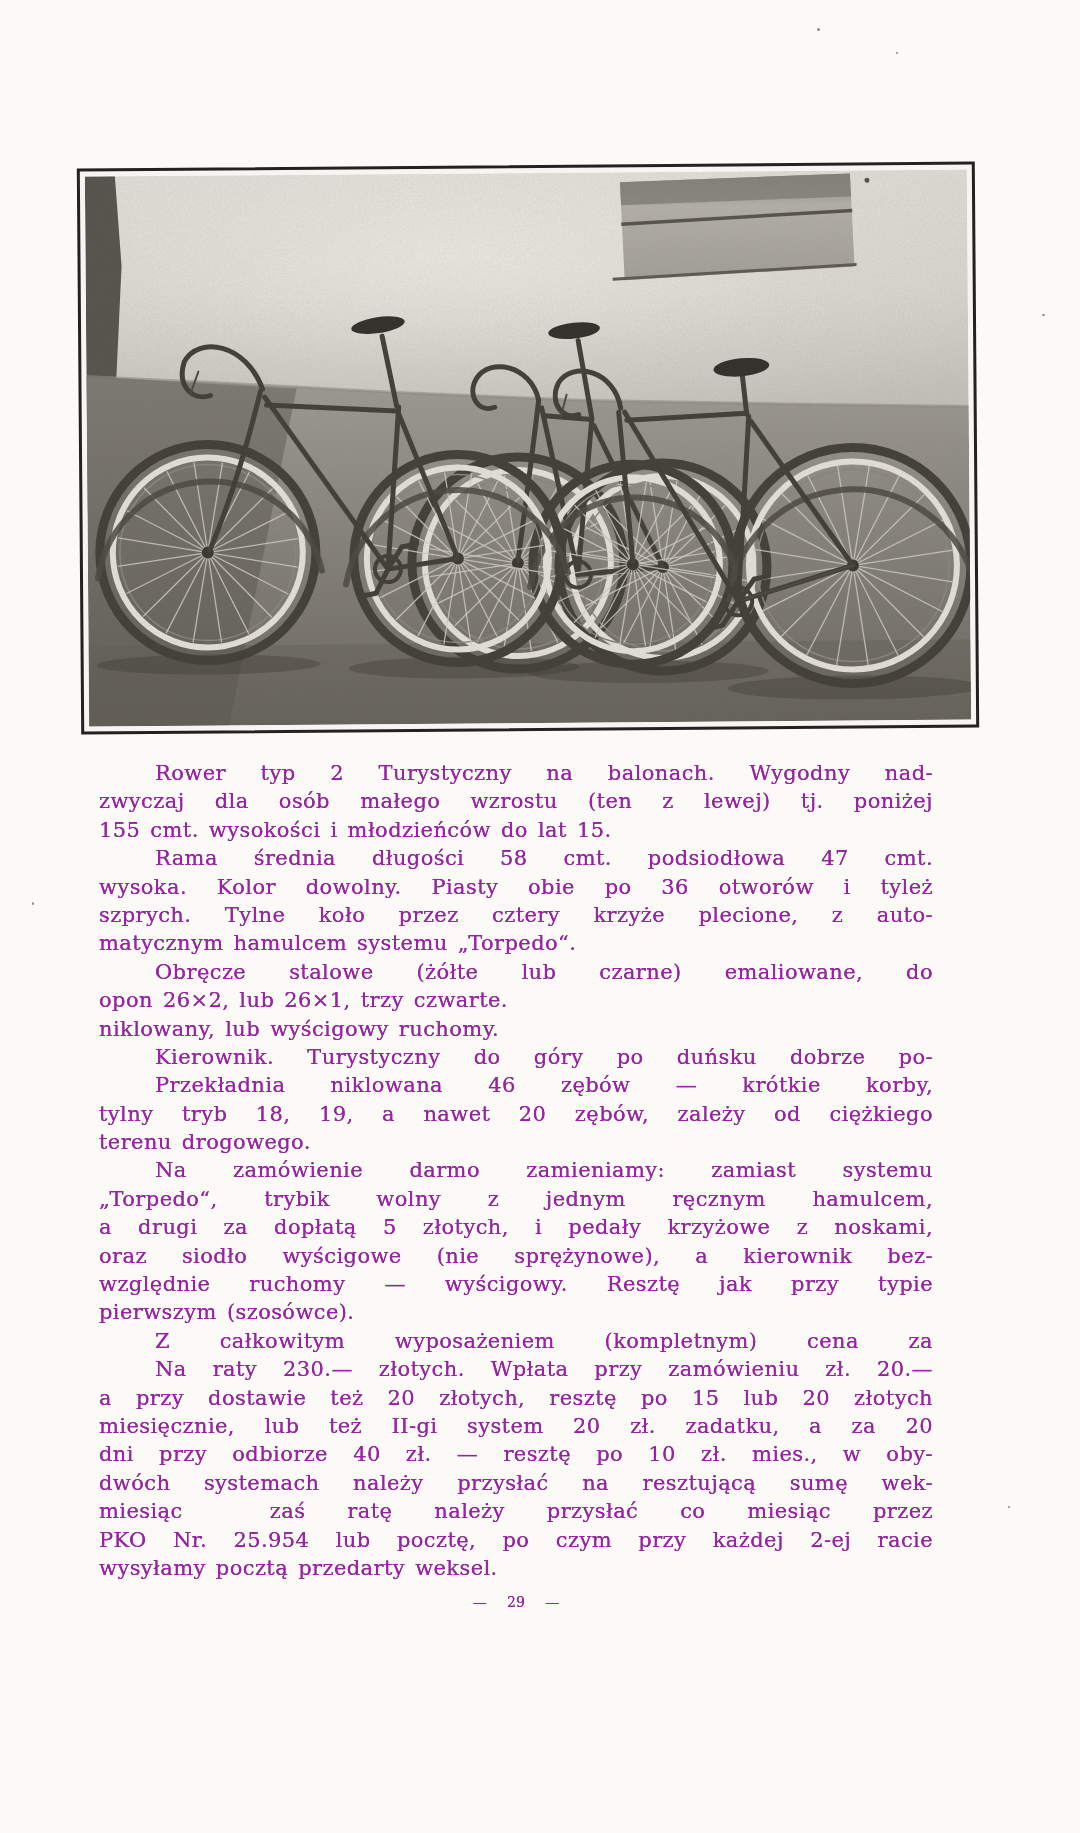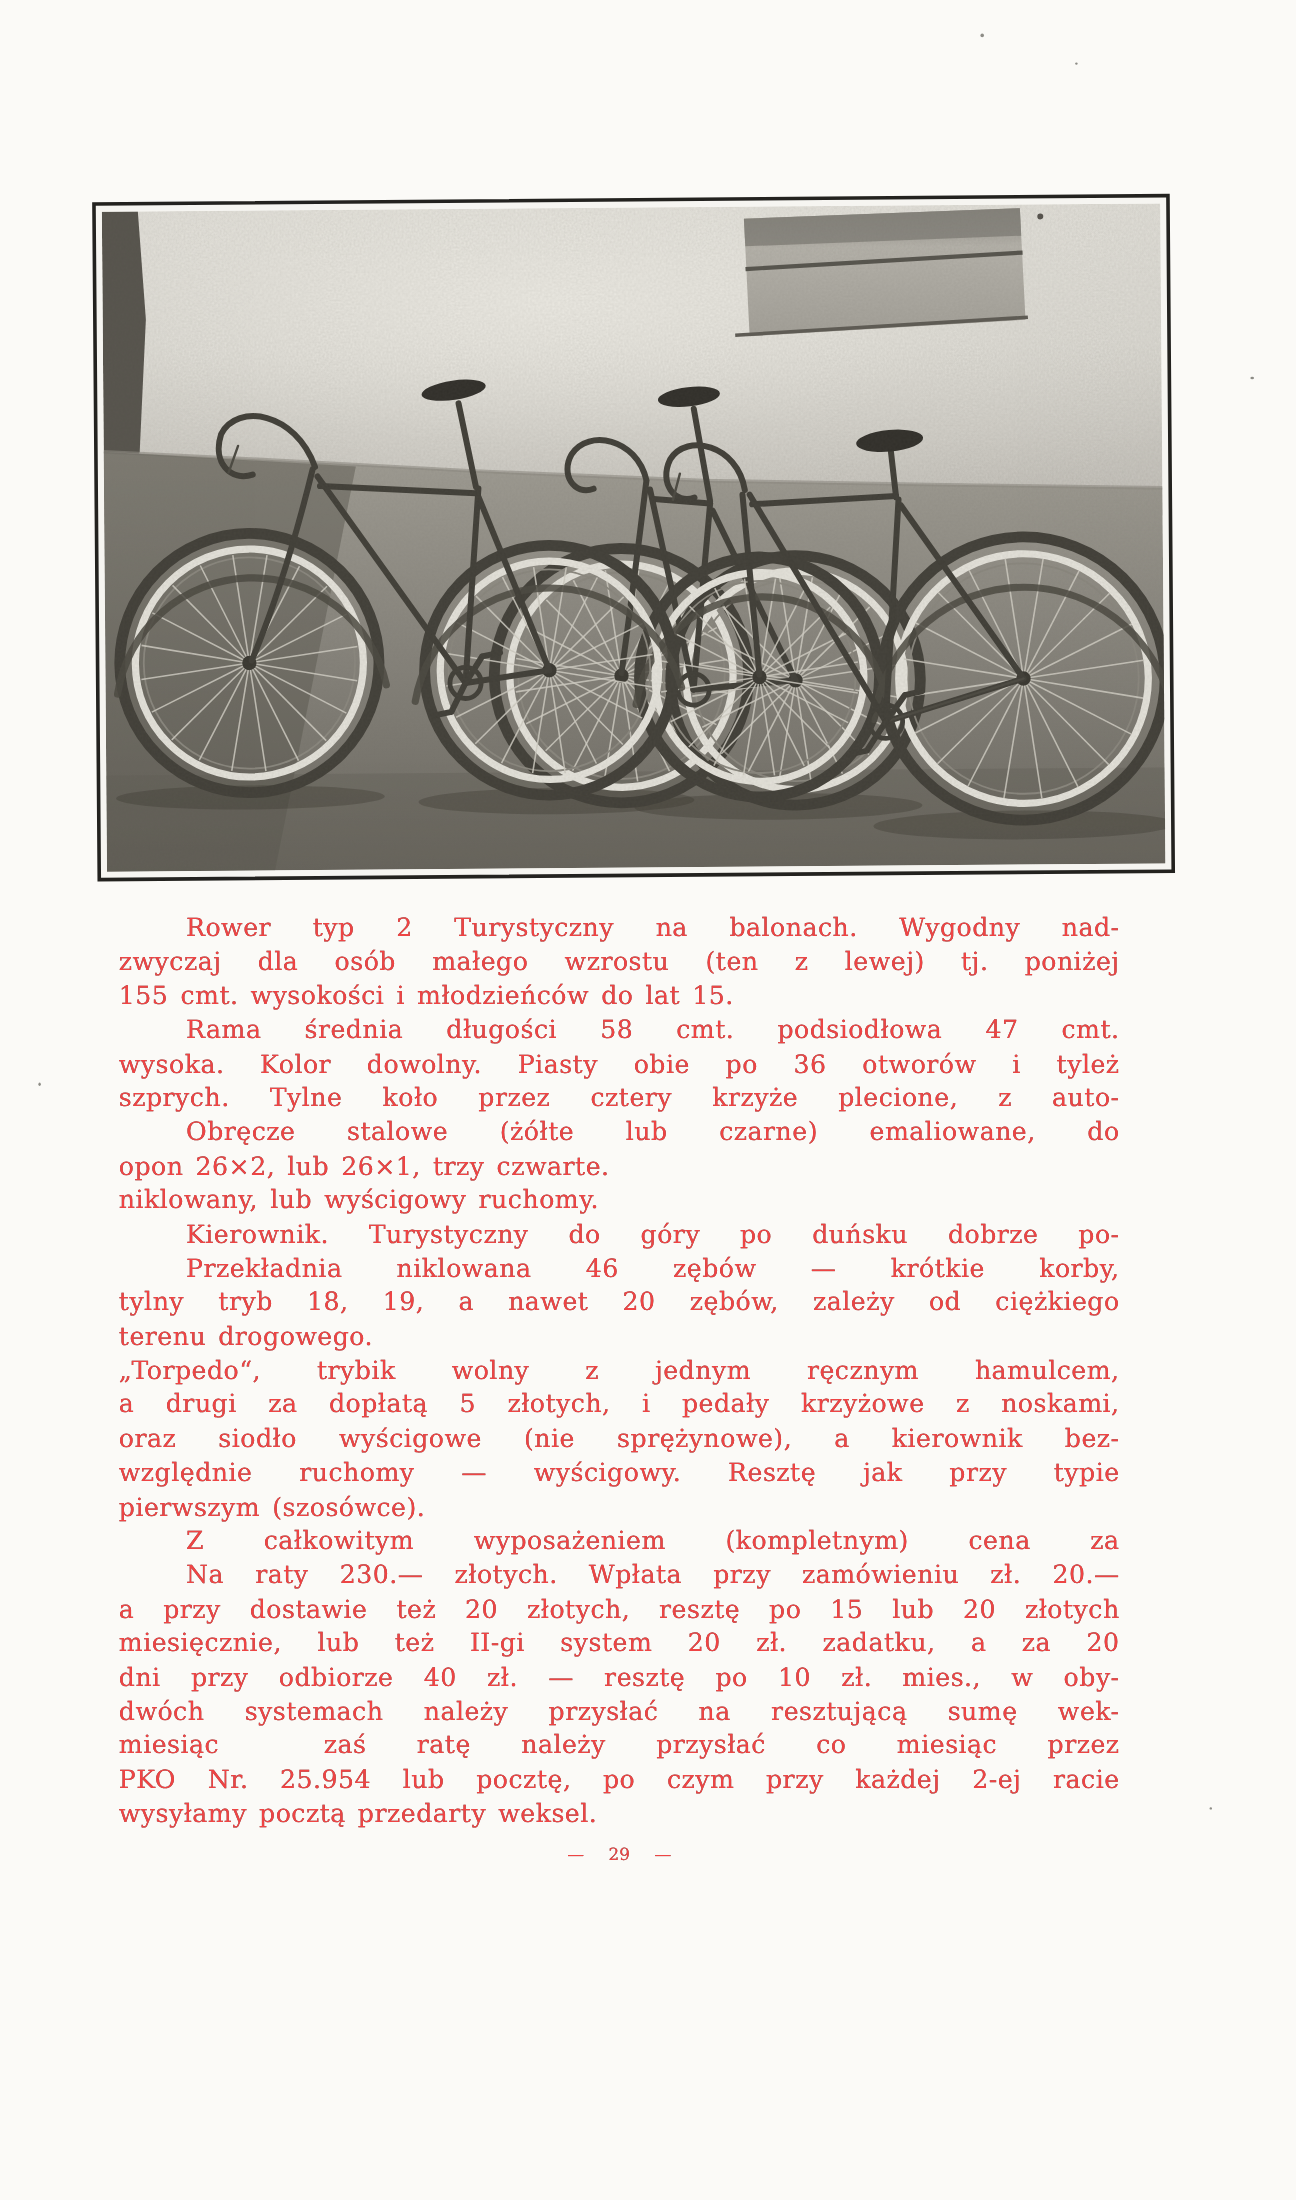--- a/index.html
+++ b/index.html
@@ -25,21 +25,21 @@
   .rim{fill:none;stroke:#e9e7df;stroke-width:6;}
   .rim2{fill:none;stroke:#8b887f;stroke-width:1.5;}
   .frame-tube{fill:none;stroke:#3f3d36;stroke-width:5;stroke-linecap:round;stroke-linejoin:round;}
   .thin-line{fill:none;stroke:#4a4840;stroke-width:2;stroke-linecap:round;}
   .fender{fill:none;stroke:#4a4840;stroke-width:6;stroke-linecap:round;opacity:.85;}
   .saddle{fill:#2f2d28;}
   .wheel-shadow{fill:#36332c;opacity:.35;}
   
   .textcol{
     position:absolute;left:99px;top:759px;width:834px;
-    color:#ef4444;
+    color:#a21caf;
   }
   .line{
     font-size:21px;
     line-height:28.4px;height:28.4px;
     letter-spacing:0.4px;word-spacing:3px;
     text-align:justify;text-align-last:justify;text-justify:inter-word;
     text-shadow:0 0 0.5px rgba(32,30,28,0.75);
     white-space:normal;overflow:visible;
   }
   .line.last{text-align-last:left;}
@@ -335,27 +335,29 @@
     </svg>
   </div>
 
   <div class="textcol">
     <div class="line indent">Rower typ 2 Turystyczny na balonach. Wygodny nad-</div>
     <div class="line">zwyczaj dla osób małego wzrostu (ten z lewej) tj. poniżej</div>
     <div class="line last">155 cmt. wysokości i młodzieńców do lat 15.</div>
     <div class="line indent">Rama średnia długości 58 cmt. podsiodłowa 47 cmt.</div>
     <div class="line">wysoka. Kolor dowolny. Piasty obie po 36 otworów i tyleż</div>
     <div class="line">szprych. Tylne koło przez cztery krzyże plecione, z auto-</div>
+    <div class="line last">matycznym hamulcem systemu „Torpedo“.</div>
     <div class="line indent">Obręcze stalowe (żółte lub czarne) emaliowane, do</div>
     <div class="line last">opon 26×2, lub 26×1, trzy czwarte.</div>
     <div class="line last">niklowany, lub wyścigowy ruchomy.</div>
     <div class="line indent">Kierownik. Turystyczny do góry po duńsku dobrze po-</div>
     <div class="line indent">Przekładnia niklowana 46 zębów — krótkie korby,</div>
     <div class="line">tylny tryb 18, 19, a nawet 20 zębów, zależy od ciężkiego</div>
     <div class="line last">terenu drogowego.</div>
+    <div class="line indent">Na zamówienie darmo zamieniamy: zamiast systemu</div>
     <div class="line">„Torpedo“, trybik wolny z jednym ręcznym hamulcem,</div>
     <div class="line">a drugi za dopłatą 5 złotych, i pedały krzyżowe z noskami,</div>
     <div class="line">oraz siodło wyścigowe (nie sprężynowe), a kierownik bez-</div>
     <div class="line">względnie ruchomy — wyścigowy. Resztę jak przy typie</div>
     <div class="line last">pierwszym (szosówce).</div>
     <div class="line indent">Z całkowitym wyposażeniem (kompletnym) cena za</div>
     <div class="line indent">Na raty 230.— złotych. Wpłata przy zamówieniu zł. 20.—</div>
     <div class="line">a przy dostawie też 20 złotych, resztę po 15 lub 20 złotych</div>
     <div class="line">miesięcznie, lub też II-gi system 20 zł. zadatku, a za 20</div>
     <div class="line">dni przy odbiorze 40 zł. — resztę po 10 zł. mies., w oby-</div>

